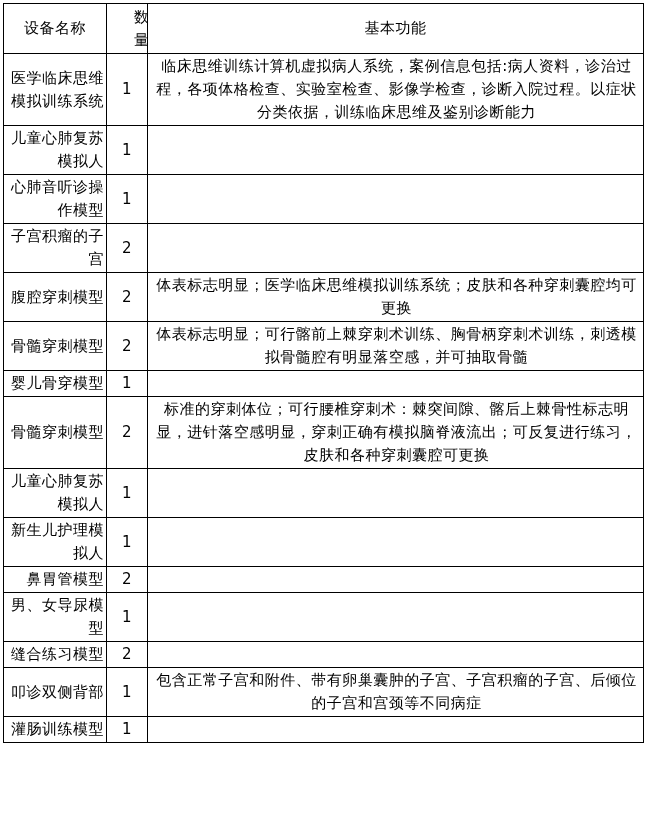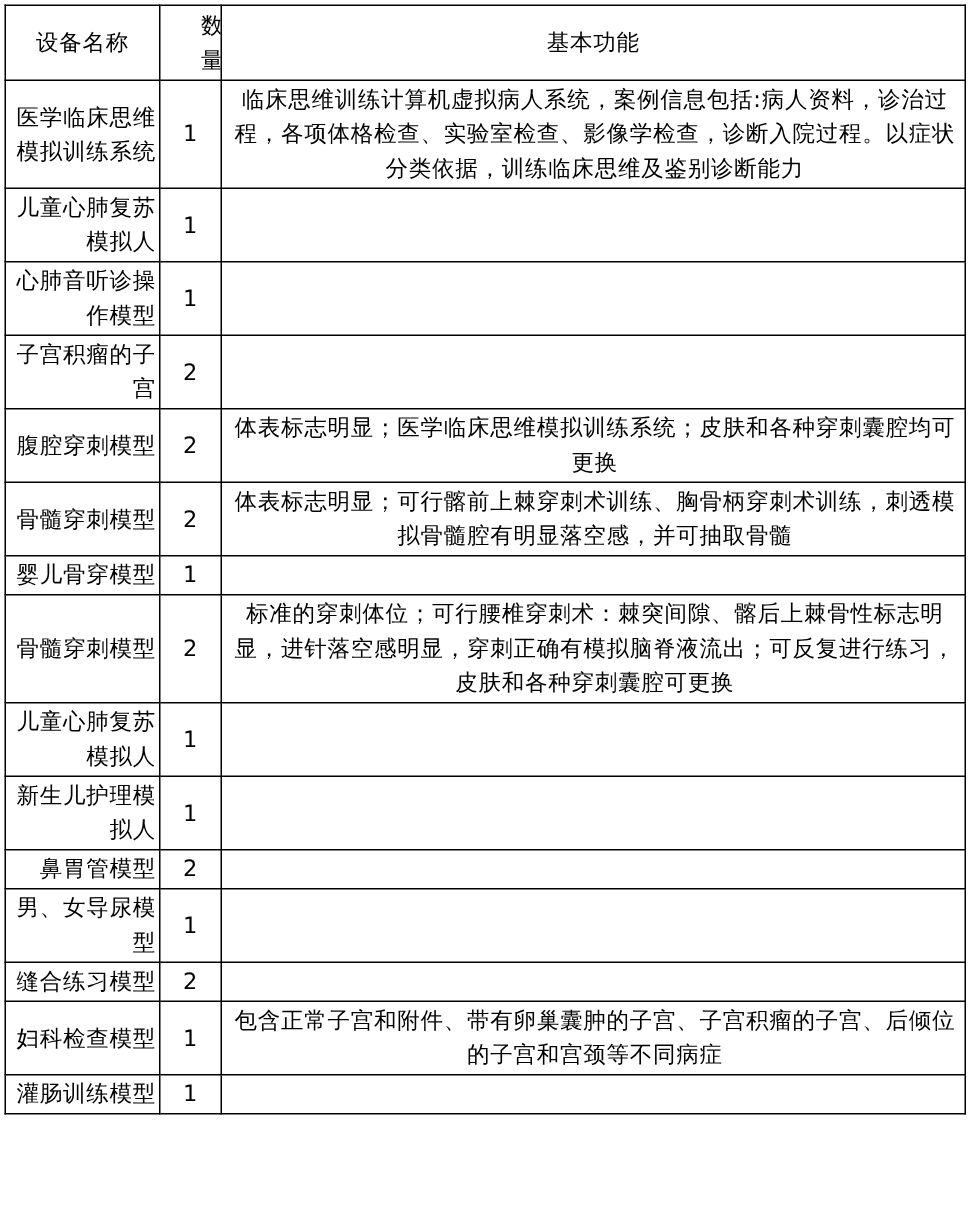--- a/index.html
+++ b/index.html
@@ -130,21 +130,21 @@
           <td class="cell-name">男、女导尿模型</td>
           <td class="cell-qty">1</td>
           <td class="cell-func empty-func"></td>
         </tr>
         <tr>
           <td class="cell-name">缝合练习模型</td>
           <td class="cell-qty">2</td>
           <td class="cell-func empty-func"></td>
         </tr>
         <tr>
-          <td class="cell-name">妇科检查模型</td>
+          <td class="cell-name">叩诊双侧背部</td>
           <td class="cell-qty">1</td>
           <td class="cell-func">包含正常子宫和附件、带有卵巢囊肿的子宫、子宫积瘤的子宫、后倾位的子宫和宫颈等不同病症</td>
         </tr>
         <tr>
           <td class="cell-name">灌肠训练模型</td>
           <td class="cell-qty">1</td>
           <td class="cell-func empty-func"></td>
         </tr>
       </tbody>
   </table>

